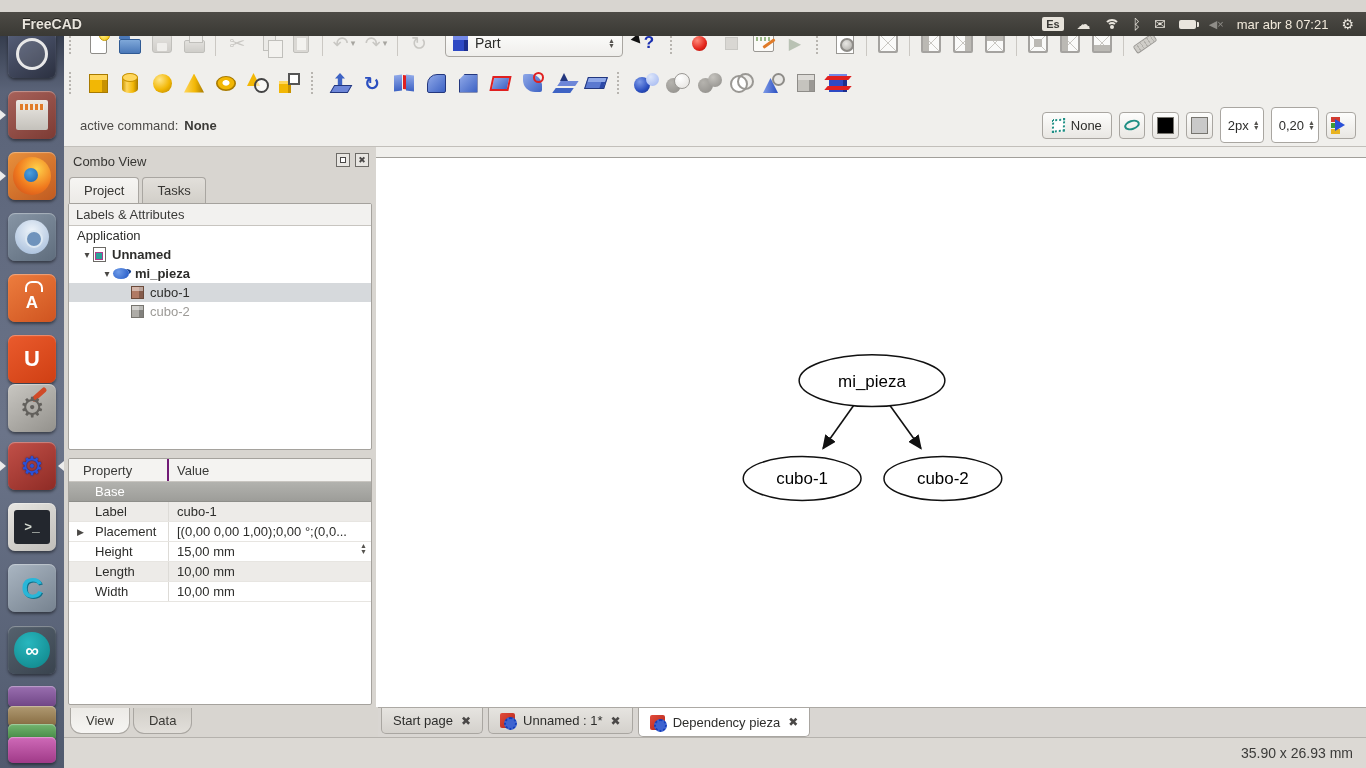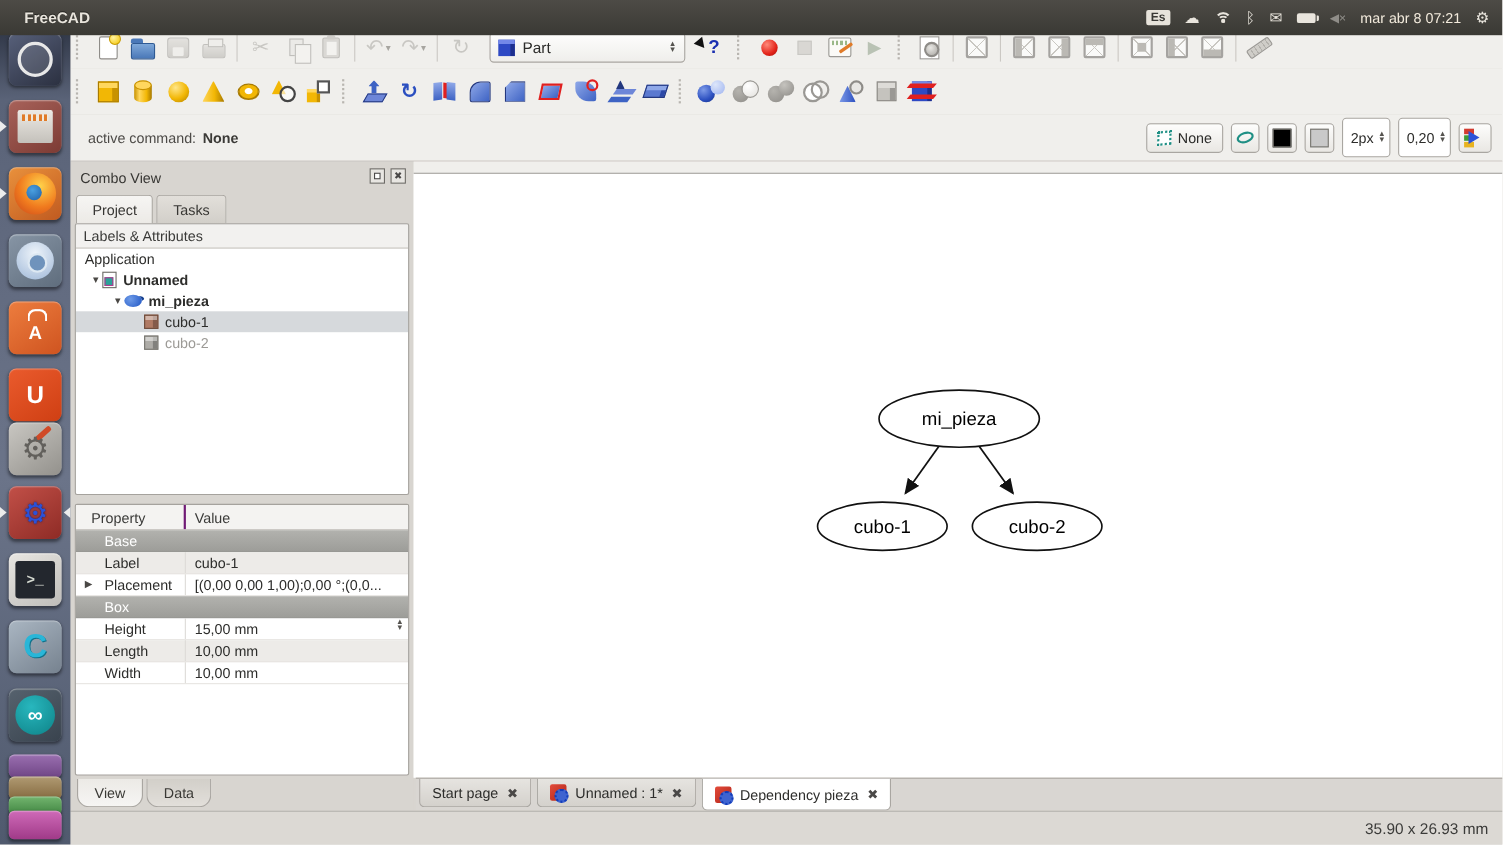--- a/index.html
+++ b/index.html
@@ -1,21 +1,21 @@
 <!DOCTYPE html>
 <html><head>
 <meta charset="utf-8">
 <style>
   *{margin:0;padding:0;box-sizing:border-box}
   html,body{width:1366px;height:768px;overflow:hidden}
   .screen{position:relative;width:1366px;height:768px;background:#d8d5d0;
           font-family:"Liberation Sans","DejaVu Sans",sans-serif;overflow:hidden;cursor:default}
 
   
-  .topbar{position:absolute;left:0;top:0;right:0;height:32px;z-index:30;
+  .topbar{position:absolute;left:0;top:12px;right:0;height:24px;z-index:30;
           background:linear-gradient(#4d4b46,#3a3934);display:flex;align-items:center;color:#e5e1d9}
   .apptitle{margin-left:22px;font-size:14px;font-weight:bold;color:#e8e4dc;text-shadow:0 -1px 0 #23221f}
   .tray{margin-left:auto;display:flex;align-items:center;gap:13px;padding-right:12px}
   .kbd{background:#e7e3db;color:#3a3935;font-size:11px;font-weight:bold;padding:1px 4px;border-radius:2px}
   .tico{font-size:14px;color:#e9e5dd;line-height:1}
   .wifi{width:16px;height:11px;position:relative;overflow:hidden;display:inline-block}
   .wifi b{position:absolute;left:50%;transform:translateX(-50%);border:2px solid transparent;border-top-color:#e9e5dd;border-radius:50%}
   .wifi b:nth-child(1){width:16px;height:16px;top:0}
   .wifi b:nth-child(2){width:10px;height:10px;top:3px}
   .wifi b:nth-child(3){width:4px;height:4px;top:6px;background:#e9e5dd}
@@ -569,21 +569,20 @@
         <span class="c1">Label</span>
         <span class="c2">cubo-1</span>
       </div>
       <div class="prow">
         <span class="c1">
             <span class="pexp">▶</span>
             <span>Placement</span>
           </span>
         <span class="c2">[(0,00 0,00 1,00);0,00 °;(0,0...</span>
       </div>
-      <div class="pgroup">Box</div>
       <div class="prow">
         <span class="c1">Height</span>
         <span class="c2">
             <span>15,00 mm</span>
           <span class="pspin">
               <span>▲</span>
               <span>▼</span>
             </span>
         </span>
       </div>

